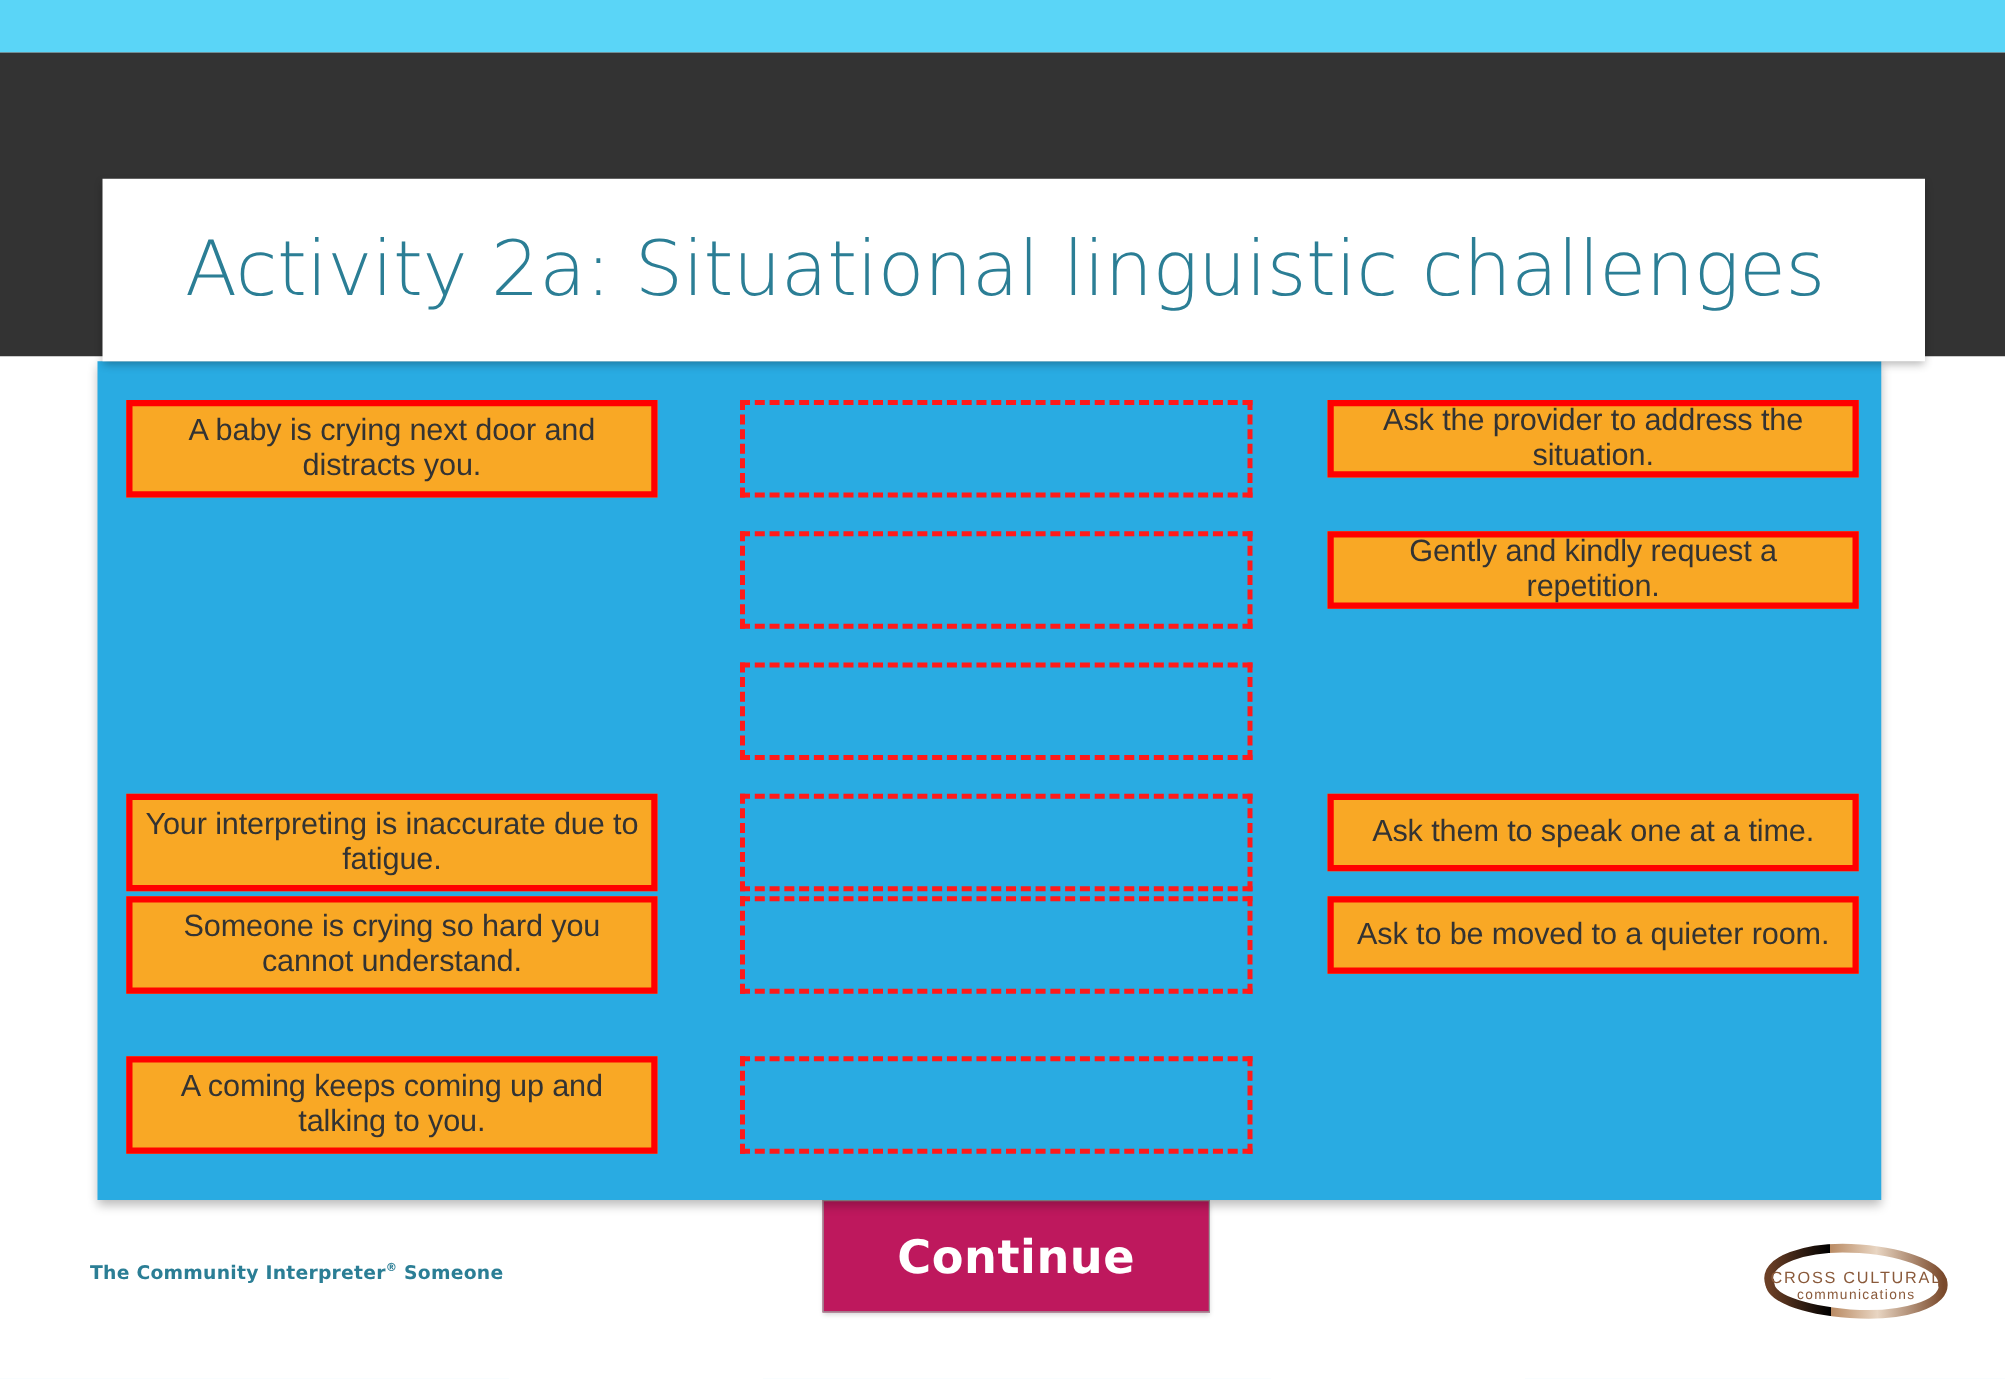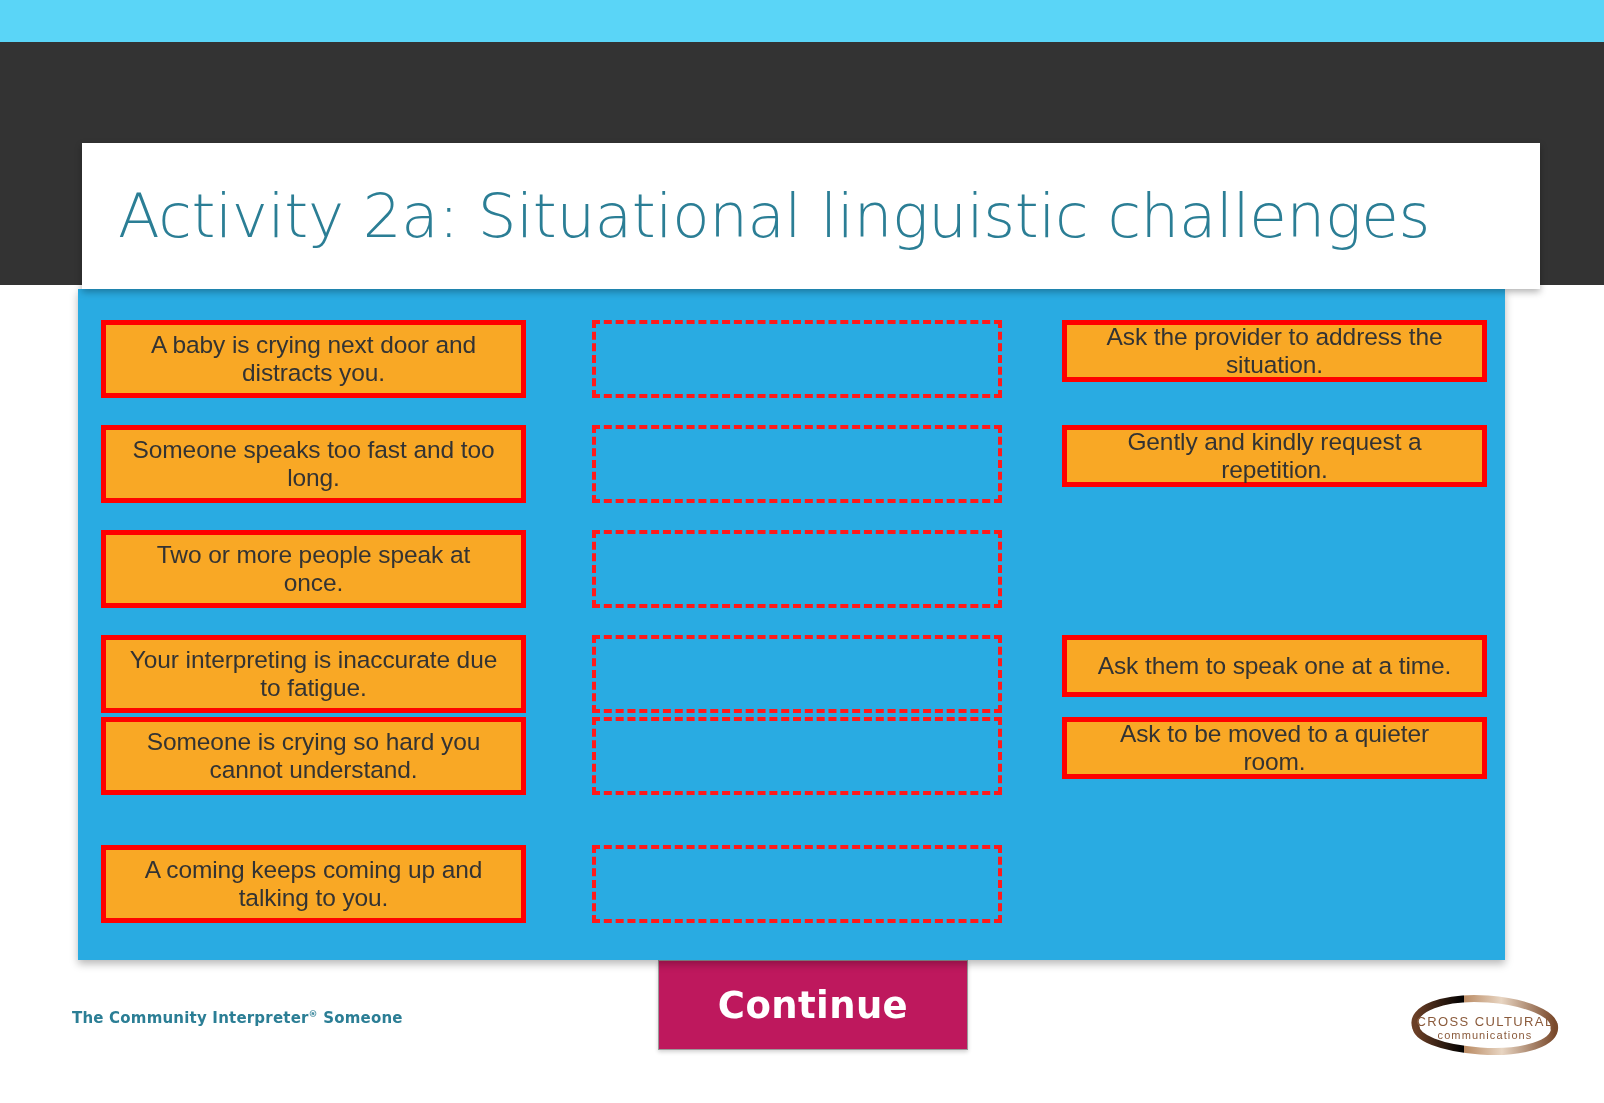--- a/index.html
+++ b/index.html
@@ -38,21 +38,21 @@
     position: absolute;
     left: 82px; top: 143px;
     width: 1458px; height: 146px;
     background: #ffffff;
     display: flex;
     align-items: center;
     box-shadow: 0 3px 7px rgba(0,0,0,0.30);
     z-index: 4;
   }
   .title-text {
-    padding-left: 36px;
+    padding-left: 66px;
     color: #2b7e95;
     font-size: 61px;
     font-weight: 300;
     letter-spacing: -0.3px;
     line-height: 1.05;
     white-space: nowrap;
     font-family: "DejaVu Sans", sans-serif;
   }
 
   
@@ -85,21 +85,21 @@
 
   .card {
     width: 100%;
     height: 100%;
     background: #f9a825;
     border: 5px solid #ff0000;
     display: flex;
     align-items: center;
     justify-content: center;
     text-align: center;
-    padding: 0 20px;
+    padding: 0 7px;
     overflow: visible;
   }
   .card-text {
     color: #333333;
     font-size: 24.5px;
     line-height: 1.16;
     letter-spacing: -0.1px;
     white-space: nowrap;
     font-family: "Liberation Sans", sans-serif;
   }
@@ -178,43 +178,33 @@
           </div>
         </div>
         <div class="col-right">
           <div class="card">
             <span class="card-text wrap">Ask the provider to address the situation.</span>
           </div>
         </div>
       </div>
 
       <div class="row" style="top:136px;">
-        <div class="col-left">
-          <div class="card">
-            <span class="card-text wrap">Someone speaks too fast and too long.</span>
-          </div>
-        </div>
         <div class="col-middle">
           <div class="dropzone">
             <span class="card-text"></span>
           </div>
         </div>
         <div class="col-right">
           <div class="card">
             <span class="card-text wrap">Gently and kindly request a repetition.</span>
           </div>
         </div>
       </div>
 
       <div class="row" style="top:241px;">
-        <div class="col-left">
-          <div class="card">
-            <span class="card-text wrap">Two or more people speak at once.</span>
-          </div>
-        </div>
         <div class="col-middle">
           <div class="dropzone">
             <span class="card-text"></span>
           </div>
         </div>
       </div>
 
       <div class="row" style="top:346px;">
         <div class="col-left">
           <div class="card">

